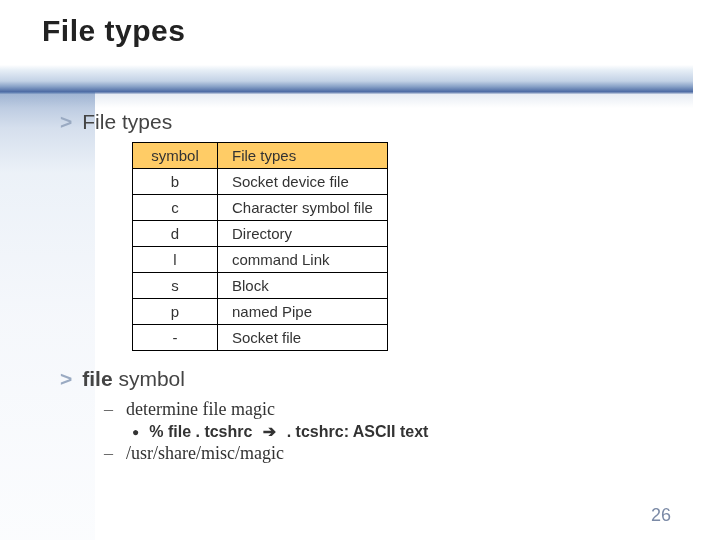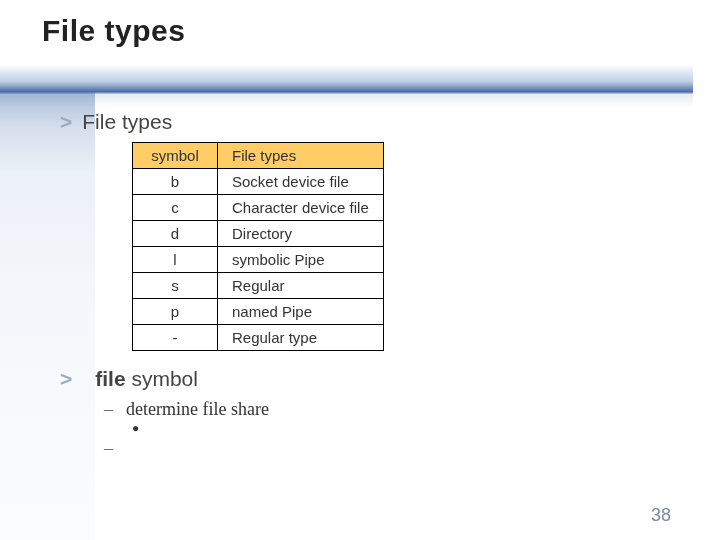--- a/index.html
+++ b/index.html
@@ -62,21 +62,21 @@
     margin-bottom: 8px;
     font-size: 21px;
     color: #444;
   }
   .chevron {
     color: #9aaac2;
     font-weight: bold;
     margin-right: 10px;
     font-size: 21px;
   }
-  .bold { font-weight: bold; margin-left: 13px; }
+  .bold { font-weight: bold; }
   table.file-types {
     border-collapse: collapse;
     margin: 6px 0 16px 72px;
     font-size: 15px;
     color: #333;
   }
   table.file-types th {
     background: #ffcc66;
     font-weight: normal;
     text-align: left;
@@ -157,61 +157,67 @@
           <tr>
         <th class="sym">symbol</th>
         <th>File types</th>
       </tr>
       <tr>
         <td class="sym">b</td>
         <td>Socket device file</td>
       </tr>
       <tr>
         <td class="sym">c</td>
-        <td>Character device file</td>
+        <td>Character symbol file</td>
       </tr>
       <tr>
         <td class="sym">d</td>
         <td>Directory</td>
       </tr>
       <tr>
         <td class="sym">l</td>
-        <td>symbolic Pipe</td>
+        <td>command Link</td>
       </tr>
       <tr>
         <td class="sym">s</td>
-        <td>Regular</td>
+        <td>Block</td>
       </tr>
       <tr>
         <td class="sym">p</td>
         <td>named Pipe</td>
       </tr>
       <tr>
         <td class="sym">-</td>
-        <td>Regular type</td>
+        <td>Socket file</td>
       </tr>
     </tbody>
       </table>
 
     <div class="bullet1">
       <span class="chevron">&gt;</span>
       <span>
         <span class="bold">file</span><span> symbol</span>
       </span>
     </div>
 
     <div class="sub-list">
       <div class="sub-item serif">
         <span class="dash">–</span>
-        <span>determine file share</span>
+        <span>determine file magic</span>
       </div>
       <div class="dot-item">
         <span class="dot">●</span>
+        <span>
+          <span class="bold">% file . tcshrc</span>
+          <span class="arrow bold">➔</span>
+          <span class="bold"> . tcshrc: ASCII text</span>
+        </span>
       </div>
       <div class="sub-item serif">
         <span class="dash">–</span>
+        <span>/usr/share/misc/magic</span>
       </div>
     </div>
 
   </div>
 
-  <div class="page-num">38</div>
+  <div class="page-num">26</div>
 </div>
 
 </body></html>

